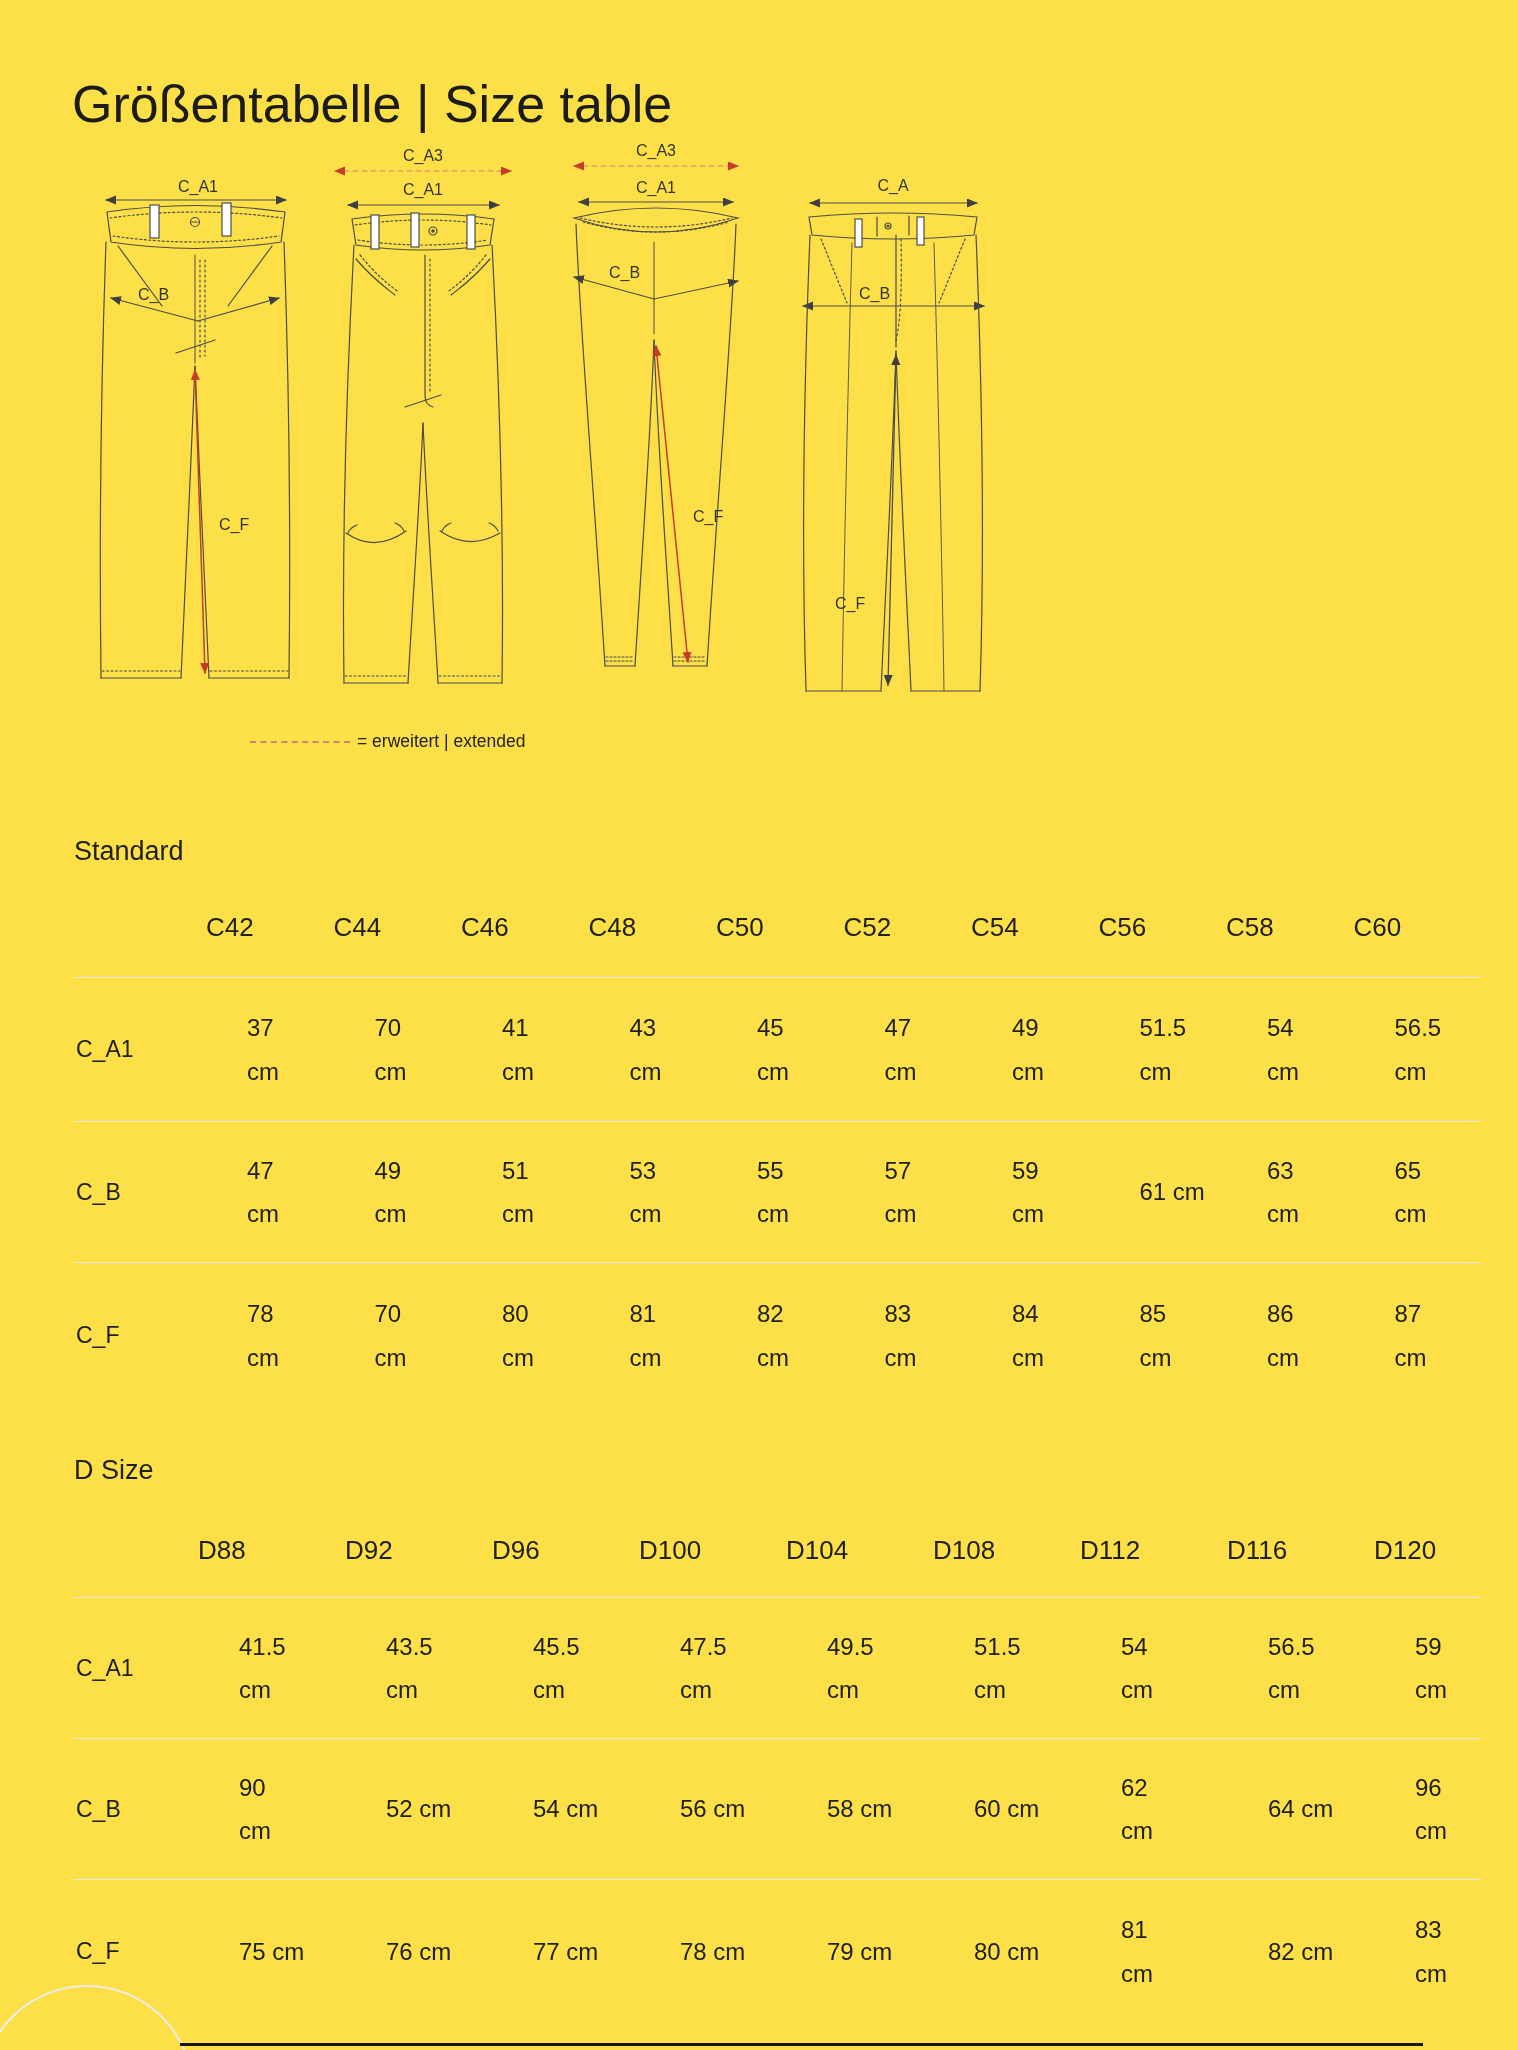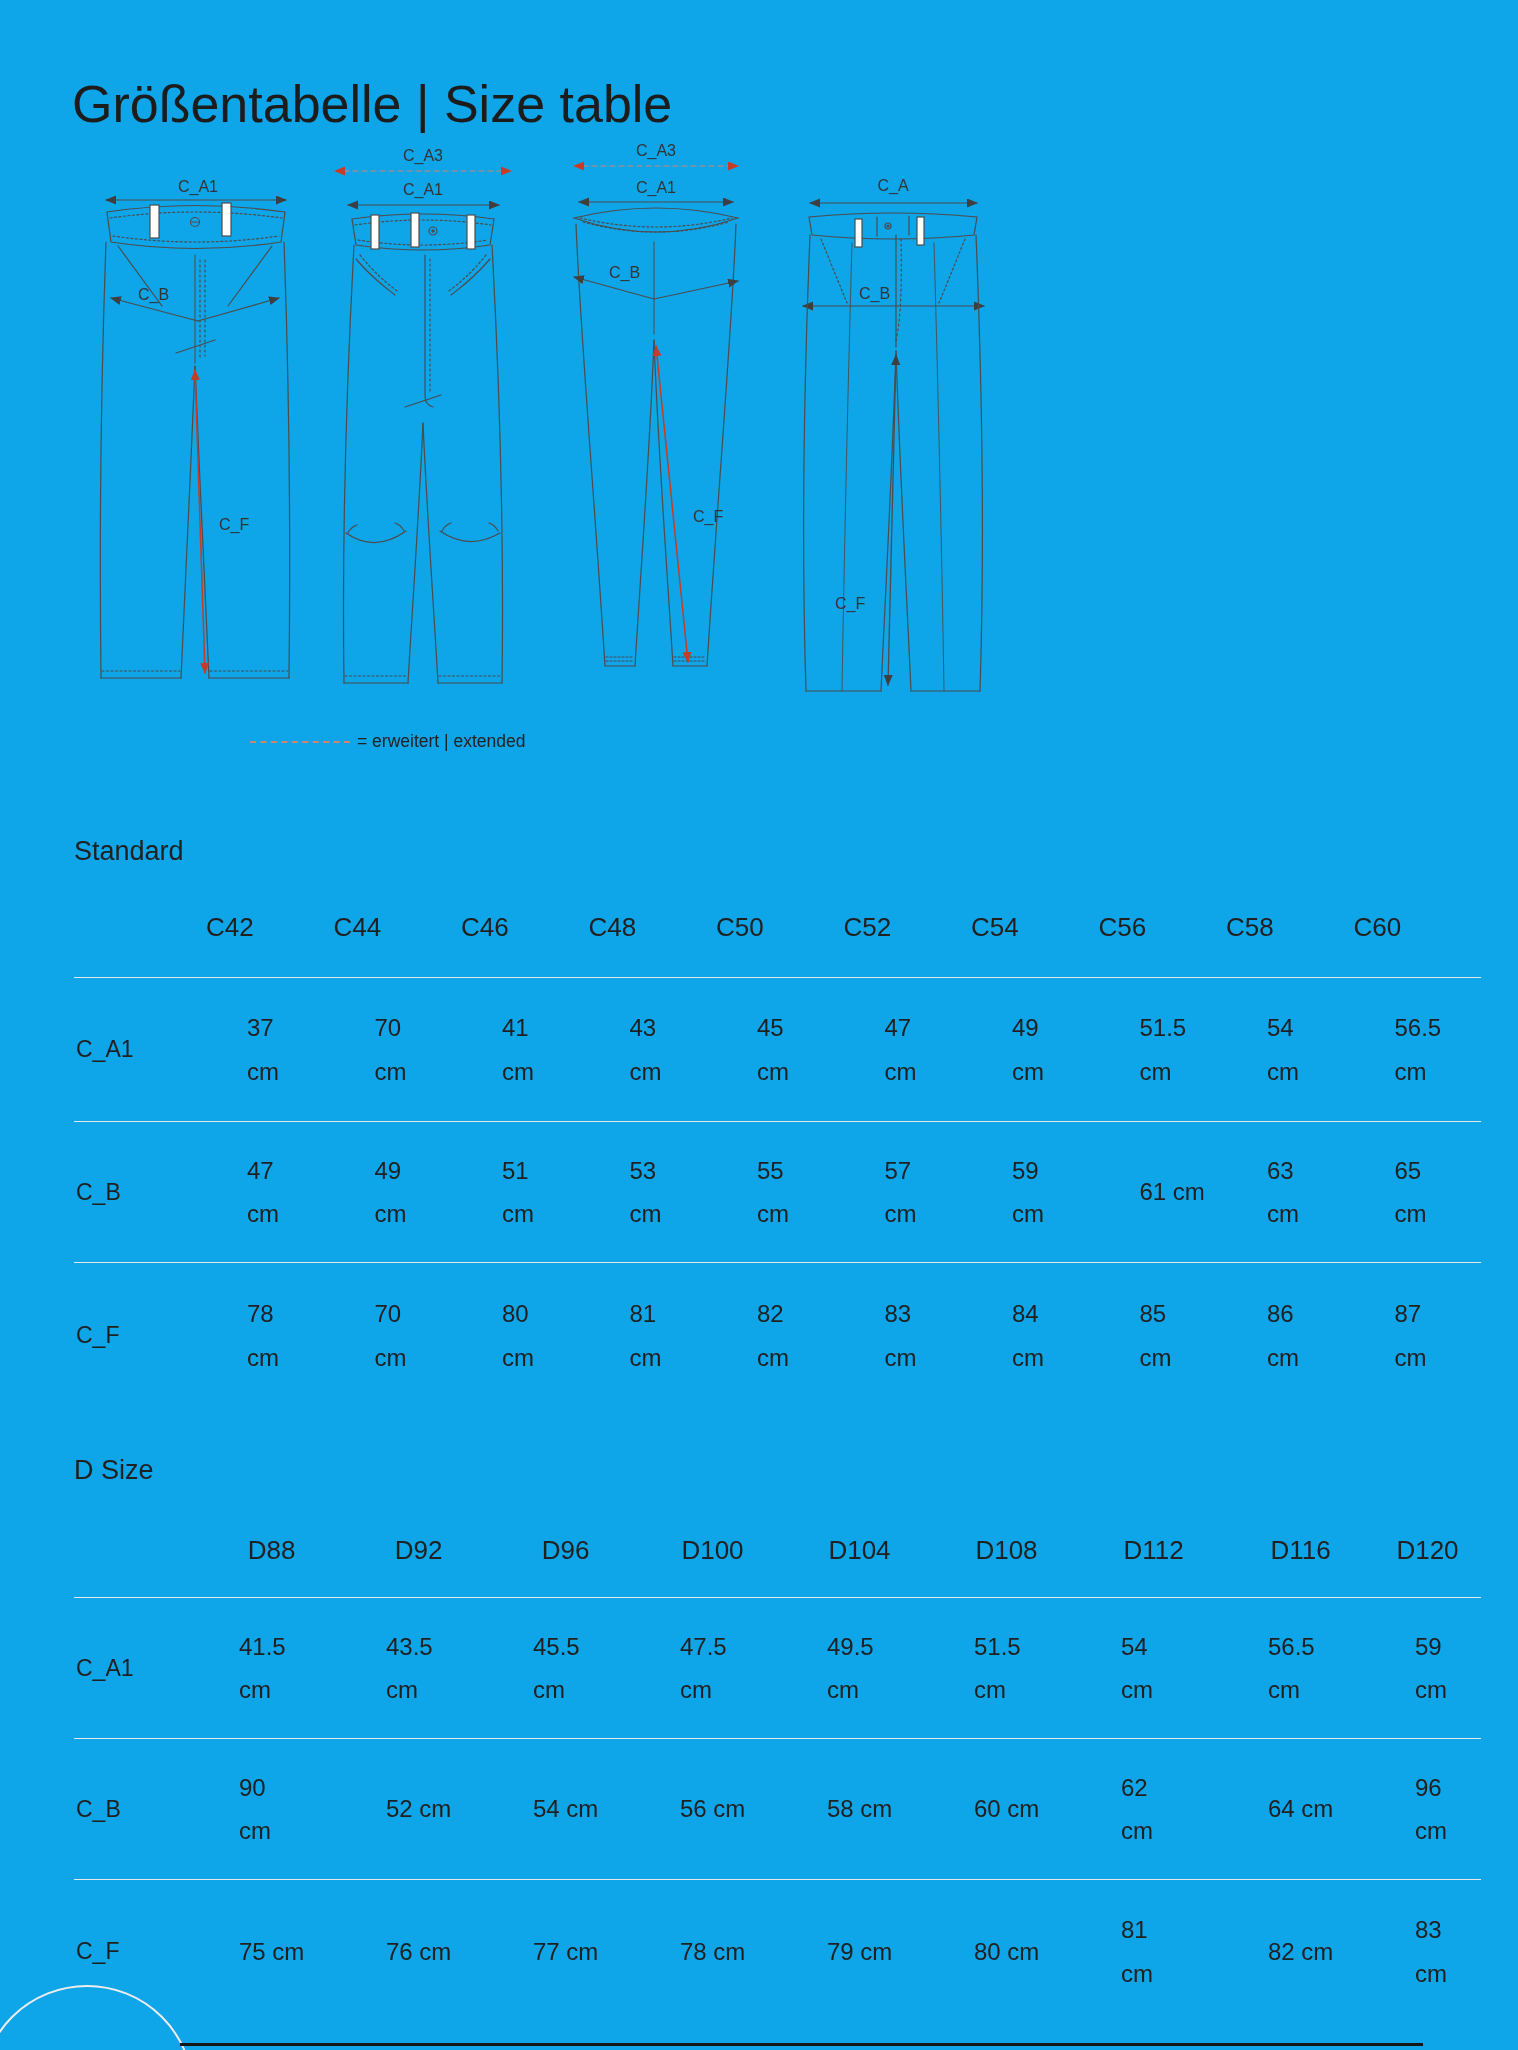--- a/index.html
+++ b/index.html
@@ -1,19 +1,19 @@
 <!DOCTYPE html>
 <html><head>
 <meta charset="utf-8">
 <style>
   html,body{margin:0;padding:0;background:#fff;}
   .page{
     position:relative;
     width:1518px;height:2050px;
-    background:#0ea5e9;
+    background:#fde047;
     overflow:hidden;
     font-family:"Liberation Sans", sans-serif;
     color:#1f1f1f;
   }
   .page-title{
     position:absolute;left:72px;top:76px;
     font-size:52px;line-height:1.1;font-weight:500;
     color:#1c1c1c;letter-spacing:0px;white-space:nowrap;
   }
   .drawings{position:absolute;left:0;top:0;width:100%;height:760px;}
@@ -280,21 +280,21 @@
         <span class="cell">86
 cm</span>
         <span class="cell">87
 cm</span>
       </div>
     </div>
   </div>
 
   <div class="tsection" style="top:1450px;height:600px;">
     <div class="heading" style="top:5px;">D Size</div>
-    <div class="thead d-grid" style="top:85px;text-align:center;">
+    <div class="thead d-grid" style="top:85px;">
       <span></span>
       <span class="colhead">D88</span>
       <span class="colhead">D92</span>
       <span class="colhead">D96</span>
       <span class="colhead">D100</span>
       <span class="colhead">D104</span>
       <span class="colhead">D108</span>
       <span class="colhead">D112</span>
       <span class="colhead">D116</span>
       <span class="colhead">D120</span>

